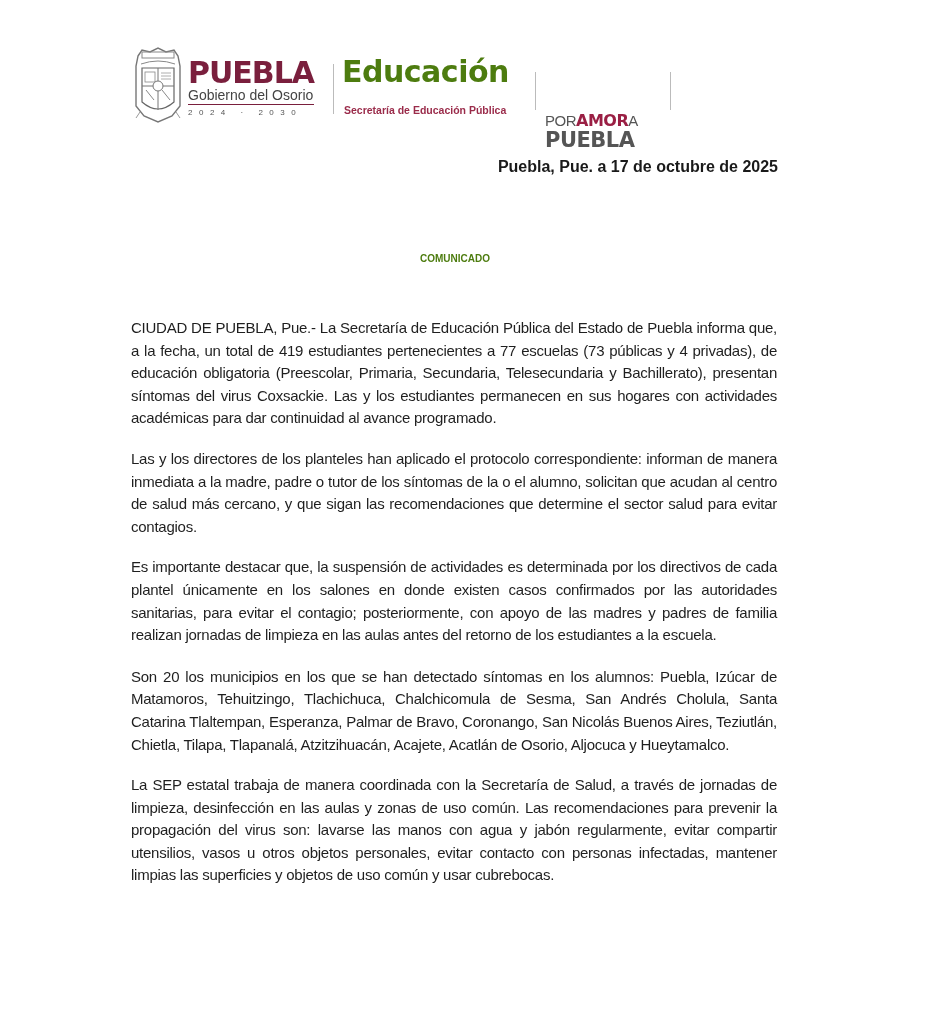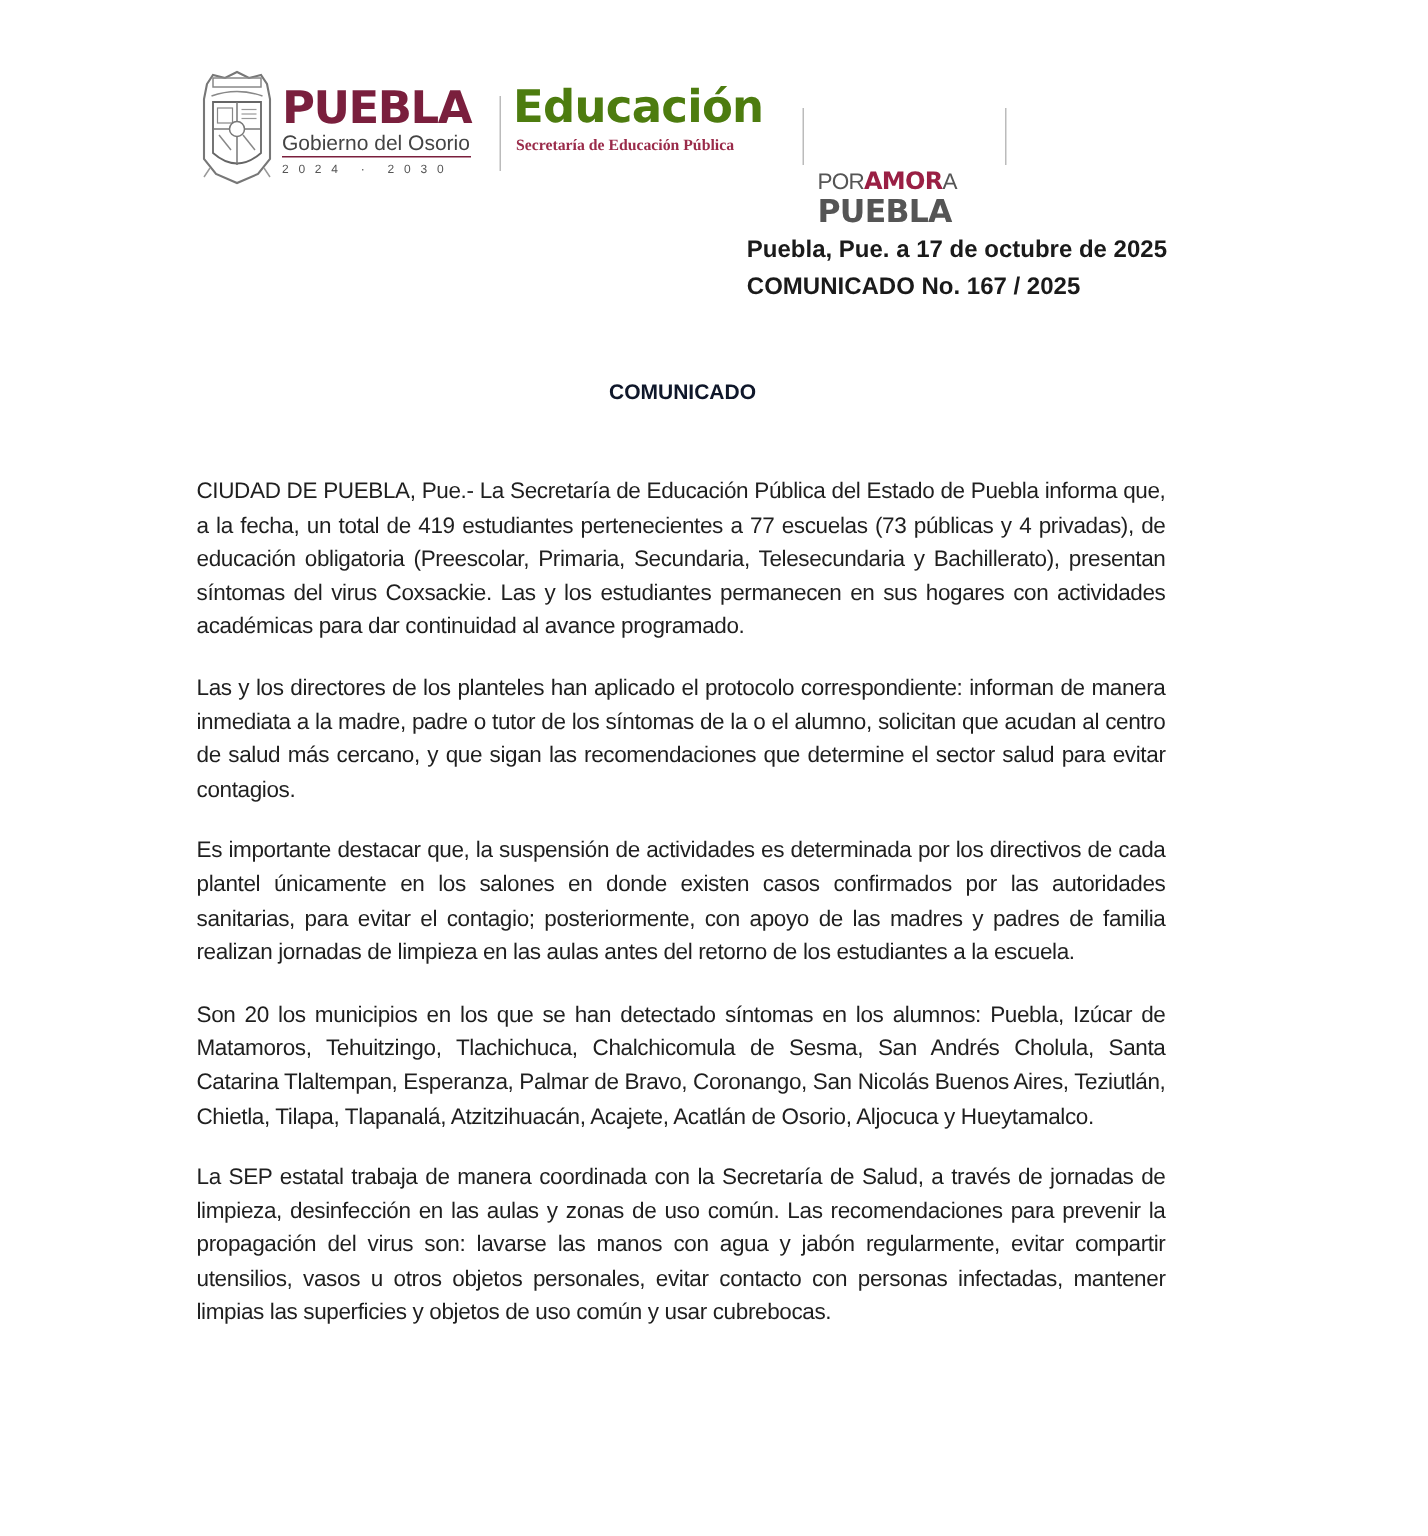--- a/index.html
+++ b/index.html
@@ -7,36 +7,36 @@
 
   .header { position: absolute; left: 130px; top: 44px; height: 84px; width: 700px; }
   .shield { position: absolute; left: 2px; top: 2px; width: 52px; height: 78px; }
   .puebla-block { position: absolute; left: 58px; top: 14px; }
   .puebla-word { font-family: "DejaVu Sans", sans-serif; font-weight: 900; font-size: 30px; color: #7a1f3d; letter-spacing: -1px; line-height: 30px; }
   .gob-word { font-family: "Liberation Sans", sans-serif; font-size: 14px; color: #444; line-height: 15px; border-bottom: 1.5px solid #7a1f3d; padding-bottom: 1px; }
   .years { font-family: "Liberation Sans", sans-serif; font-size: 8px; color: #555; letter-spacing: 6.5px; margin-top: 3px; }
   .sep1 { position: absolute; left: 203px; top: 20px; width: 1px; height: 50px; background: #bbb; }
   .edu-block { position: absolute; left: 212px; top: 12px; }
   .edu-word { font-family: "DejaVu Sans", sans-serif; font-weight: 900; font-size: 30px; color: #4d7c0f; letter-spacing: -0.5px; line-height: 32px; }
-  .sep-word { font-family: Liberation Serif, serif; font-weight: bold; font-size: 10.5px; color: #9a2b4a; margin-top: 4px; margin-left: 2px; }
+  .sep-word { font-family: Liberation Sans, sans-serif; font-weight: bold; font-size: 10.5px; color: #9a2b4a; margin-top: 16px; margin-left: 2px; }
   .sep2 { position: absolute; left: 405px; top: 28px; width: 1px; height: 38px; background: #bbb; }
   .amor-block { position: absolute; left: 415px; top: 24px; }
   .amor-top { font-family: "Liberation Sans", sans-serif; font-size: 15px; color: #555; line-height: 16px; letter-spacing: -0.5px; margin-top: 45px; }
   .amor-top .amor { font-family: "DejaVu Sans", sans-serif; font-weight: 900; color: #9a1f44; font-size: 16px; }
   .amor-bottom { font-family: "DejaVu Sans", sans-serif; font-weight: 900; font-size: 21px; color: #555; line-height: 22px; letter-spacing: -0.5px; }
   .sep3 { position: absolute; left: 540px; top: 28px; width: 1px; height: 38px; background: #bbb; }
   .pensar-block { position: absolute; left: 556px; top: 18px; }
   .pensar-top { font-family: "DejaVu Sans", sans-serif; font-weight: 900; font-size: 22px; color: #555; line-height: 22px; margin-left: 28px; letter-spacing: -0.5px; }
   .pensar-bottom { line-height: 24px; white-space: nowrap; }
   .pensar-bottom .en { font-family: "DejaVu Serif", serif; font-style: italic; font-size: 19px; color: #9a1f44; }
   .pensar-bottom .grande { font-family: "DejaVu Sans", sans-serif; font-weight: 900; font-size: 22px; color: #555; letter-spacing: -0.5px; }
 
   .dateline { position: absolute; right: 174px; top: 154px; text-align: left; font-family: "Liberation Sans", sans-serif; font-weight: bold; font-size: 16px; line-height: 25px; color: #1a1a1a; }
 
-  .doc-title { position: absolute; left: 0; width: 910px; top: 253px; text-align: center; font-family: "Liberation Sans", sans-serif; font-weight: bold; font-size: 14px; color: #0f172a; }
+  .doc-title { position: absolute; left: 0; width: 910px; top: 253px; text-align: center; font-family: "Liberation Sans", sans-serif; font-weight: bold; font-size: 10px; color: #4d7c0f; }
 
   .body { position: absolute; left: 131px; top: 317px; width: 646px; }
   .para { margin: 0 0 18px 0; font-family: "Liberation Sans", sans-serif; font-size: 15px; line-height: 22.6px; text-align: justify; color: #1f1f1f; letter-spacing: -0.25px; }
   .para.p3 { margin-bottom: 19px; }
 </style>
 </head>
 <body>
 
 <div class="header">
   <svg class="shield" viewBox="0 0 52 78">
@@ -68,21 +68,20 @@
   <div class="sep2"></div>
   <div class="amor-block">
     <div class="amor-top"><span>POR</span><span class="amor">AMOR</span><span>A</span></div>
     <div class="amor-bottom">PUEBLA</div>
   </div>
   <div class="sep3"></div>
 </div>
 
 <div class="dateline">
   <div>Puebla, Pue. a 17 de octubre de 2025</div>
-  <div>COMUNICADO No. 167 / 2025</div>
 </div>
 
 <div class="doc-title">COMUNICADO</div>
 
 <div class="body">
   <p class="para">CIUDAD DE PUEBLA, Pue.- La Secretaría de Educación Pública del Estado de Puebla informa que, a la fecha, un total de 419 estudiantes pertenecientes a 77 escuelas (73 públicas y 4 privadas), de educación obligatoria (Preescolar, Primaria, Secundaria, Telesecundaria y Bachillerato), presentan síntomas del virus Coxsackie. Las y los estudiantes permanecen en sus hogares con actividades académicas para dar continuidad al avance programado.</p>
   <p class="para">Las y los directores de los planteles han aplicado el protocolo correspondiente: informan de manera inmediata a la madre, padre o tutor de los síntomas de la o el alumno, solicitan que acudan al centro de salud más cercano, y que sigan las recomendaciones que determine el sector salud para evitar contagios.</p>
   <p class="para p3">Es importante destacar que, la suspensión de actividades es determinada por los directivos de cada plantel únicamente en los salones en donde existen casos confirmados por las autoridades sanitarias, para evitar el contagio; posteriormente, con apoyo de las madres y padres de familia realizan jornadas de limpieza en las aulas antes del retorno de los estudiantes a la escuela.</p>
   <p class="para">Son 20 los municipios en los que se han detectado síntomas en los alumnos: Puebla, Izúcar de Matamoros, Tehuitzingo, Tlachichuca, Chalchicomula de Sesma, San Andrés Cholula, Santa Catarina Tlaltempan, Esperanza, Palmar de Bravo, Coronango, San Nicolás Buenos Aires, Teziutlán, Chietla, Tilapa, Tlapanalá, Atzitzihuacán, Acajete, Acatlán de Osorio, Aljocuca y Hueytamalco.</p>
   <p class="para">La SEP estatal trabaja de manera coordinada con la Secretaría de Salud, a través de jornadas de limpieza, desinfección en las aulas y zonas de uso común. Las recomendaciones para prevenir la propagación del virus son: lavarse las manos con agua y jabón regularmente, evitar compartir utensilios, vasos u otros objetos personales, evitar contacto con personas infectadas, mantener limpias las superficies y objetos de uso común y usar cubrebocas.</p>

